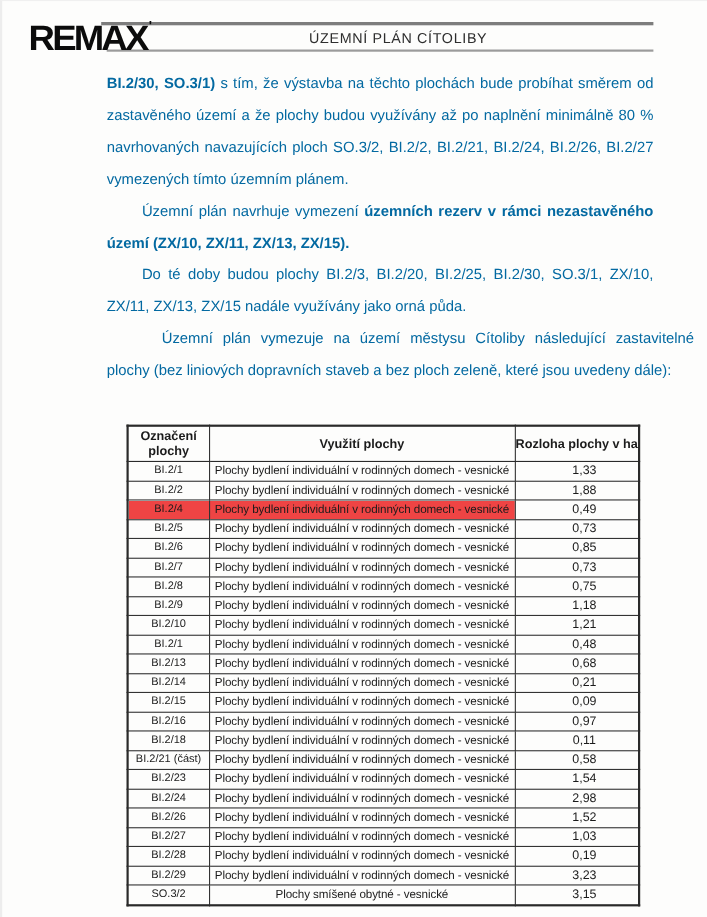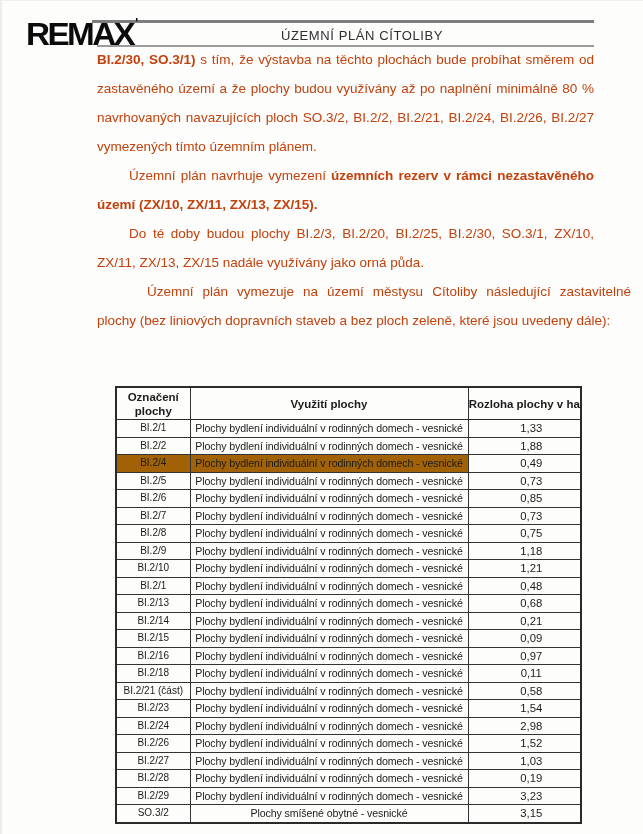--- a/index.html
+++ b/index.html
@@ -19,22 +19,22 @@
     color:#0b0b0b; transform:scaleX(1.04); transform-origin:left;
     white-space:nowrap;
   }
   .logo .tick { font-size:12px; font-weight:700; vertical-align:top; letter-spacing:0; margin-left:2px; }
   .rule-top { position:absolute; left:90px; top:19px; width:502px; height:3px; background:#7d7d7d; }
   .rule-bottom { position:absolute; left:95px; top:44px; width:497px; height:2px; background:#9b9b9b; }
   .title-wrap { position:absolute; left:90px; top:25px; width:502px; text-align:center;padding-left:19px; }
   .title { font-size:13px; letter-spacing:0.6px; color:#2e2e2e; }
   
   .textblock {
-    position:absolute; top:44px; left:95px; width:497px;
-    font-size:13.5px; line-height:29px; text-align:justify; color:#c2410c;
+    position:absolute; top:60px; left:95px; width:497px;
+    font-size:13.5px; line-height:29px; text-align:justify; color:#0369a1;
   }
   .textblock p { margin:0; }
   .p-indent { text-indent:32px; }
   .p4 { margin-left:-24px; width:534px; margin-top:29px; text-indent:50px; }
   b { font-weight:bold; }
   
   table.uptable {
     position:absolute; top:385px; left:113px;
     border-collapse:collapse; table-layout:fixed;
     width:465px; color:#1b1b1b;
@@ -45,21 +45,21 @@
     height:31px; font-size:11.5px; font-weight:bold; text-align:center;
     line-height:14px; border-bottom:1.5px solid #2a2a2a;
   }
   .uptable td { height:16.5px; line-height:16.5px; text-align:center; }
   .col-id   { width:74px;  }
   .col-use  { width:278px; }
   .col-area { width:113px; }
   td.c-id   { font-size:10px; }
   td.c-use  { font-size:10.6px; letter-spacing:-0.1px; }
   td.c-area { font-size:11.3px;padding-left:14px; }
-  td.hl { background:#a16207; }
+  td.hl { background:#ef4444; }
 </style>
 </head>
 <body>
 
 <div class="page">
 
   <div class="rule-top"></div>
   <div class="rule-bottom"></div>
   <div class="logo"><span>REMAX</span><span class="tick">'</span></div>
   <div class="title-wrap">

